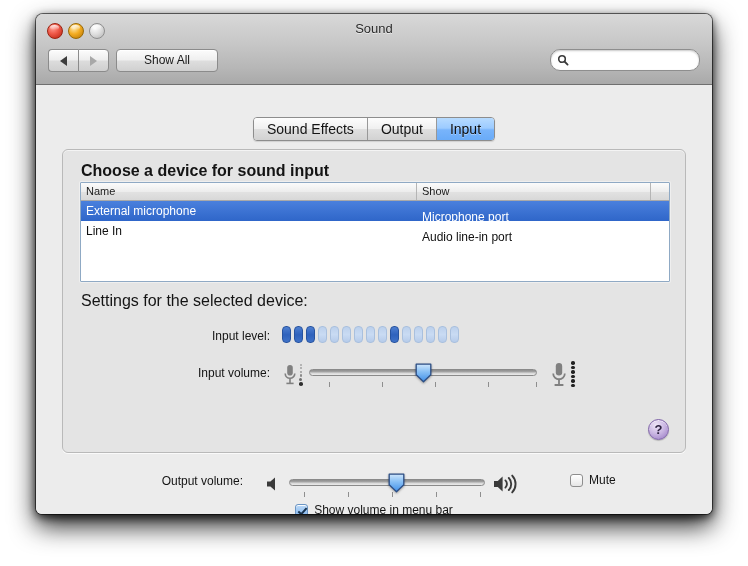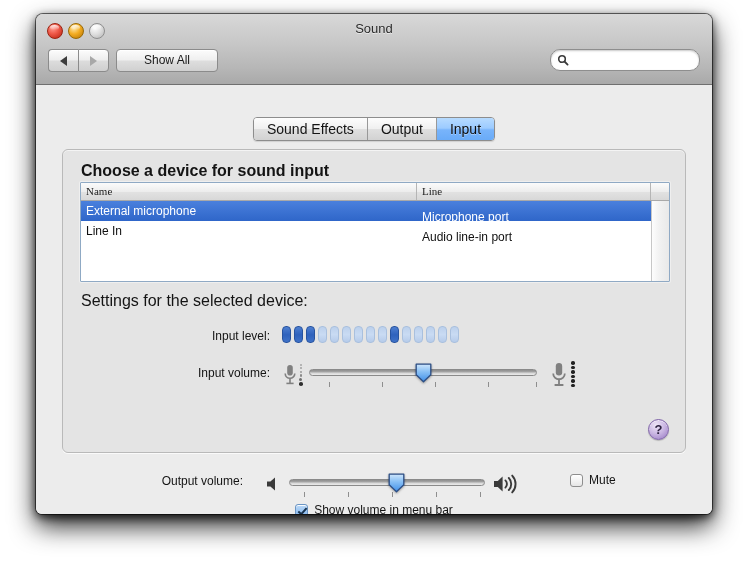--- a/index.html
+++ b/index.html
@@ -239,38 +239,38 @@
     border: 1px solid #8fa9c4;
     border-radius: 1px;
     box-shadow: 0 0 0 1px rgba(255,255,255,0.4);
     overflow: hidden;
   }
   #table-header {
     display: flex;
     height: 17px;
     background: linear-gradient(to bottom, #fbfbfb 0%, #ededed 50%, #e2e2e2 51%, #d8d8d8 100%);
     border-bottom: 1px solid #a9a9a9;
-    font-family: Liberation Serif, serif;
   }
   .th {
     font-size: 11px;
     color: #1b1b1b;
     line-height: 17px;
     padding-left: 5px;
     border-right: 1px solid #b5b5b5;
     box-sizing: border-box;
   }
   .th.name { width: 336px; }
   .th.type { width: 234px; }
   .th.gutter { width: 18px; border-right: none; }
 
   #table-body {
     position: relative;
     height: 80px;
     display: flex;
+    flex-direction: column;
   }
   #rows {
     flex: 1 1 auto;
     background: #ffffff;
   }
   .row {
     display: flex;
     height: 20px;
     align-items: center;
   }
@@ -504,21 +504,21 @@
         </div>
       </div>
 
       <div id="groupbox">
 
         <div class="section-label" id="choose-label">Choose a device for sound input</div>
 
         <div id="device-table">
           <div id="table-header">
             <div class="th name">Name</div>
-            <div class="th type">Line</div>
+            <div class="th type">Show</div>
             <div class="th gutter"></div>
           </div>
           <div id="table-body">
             <div id="rows">
               <div class="row selected">
                 <div class="cell name">External microphone</div>
                 <div class="cell type">Microphone port</div>
               </div>
               <div class="row">
                 <div class="cell name">Line In</div>

